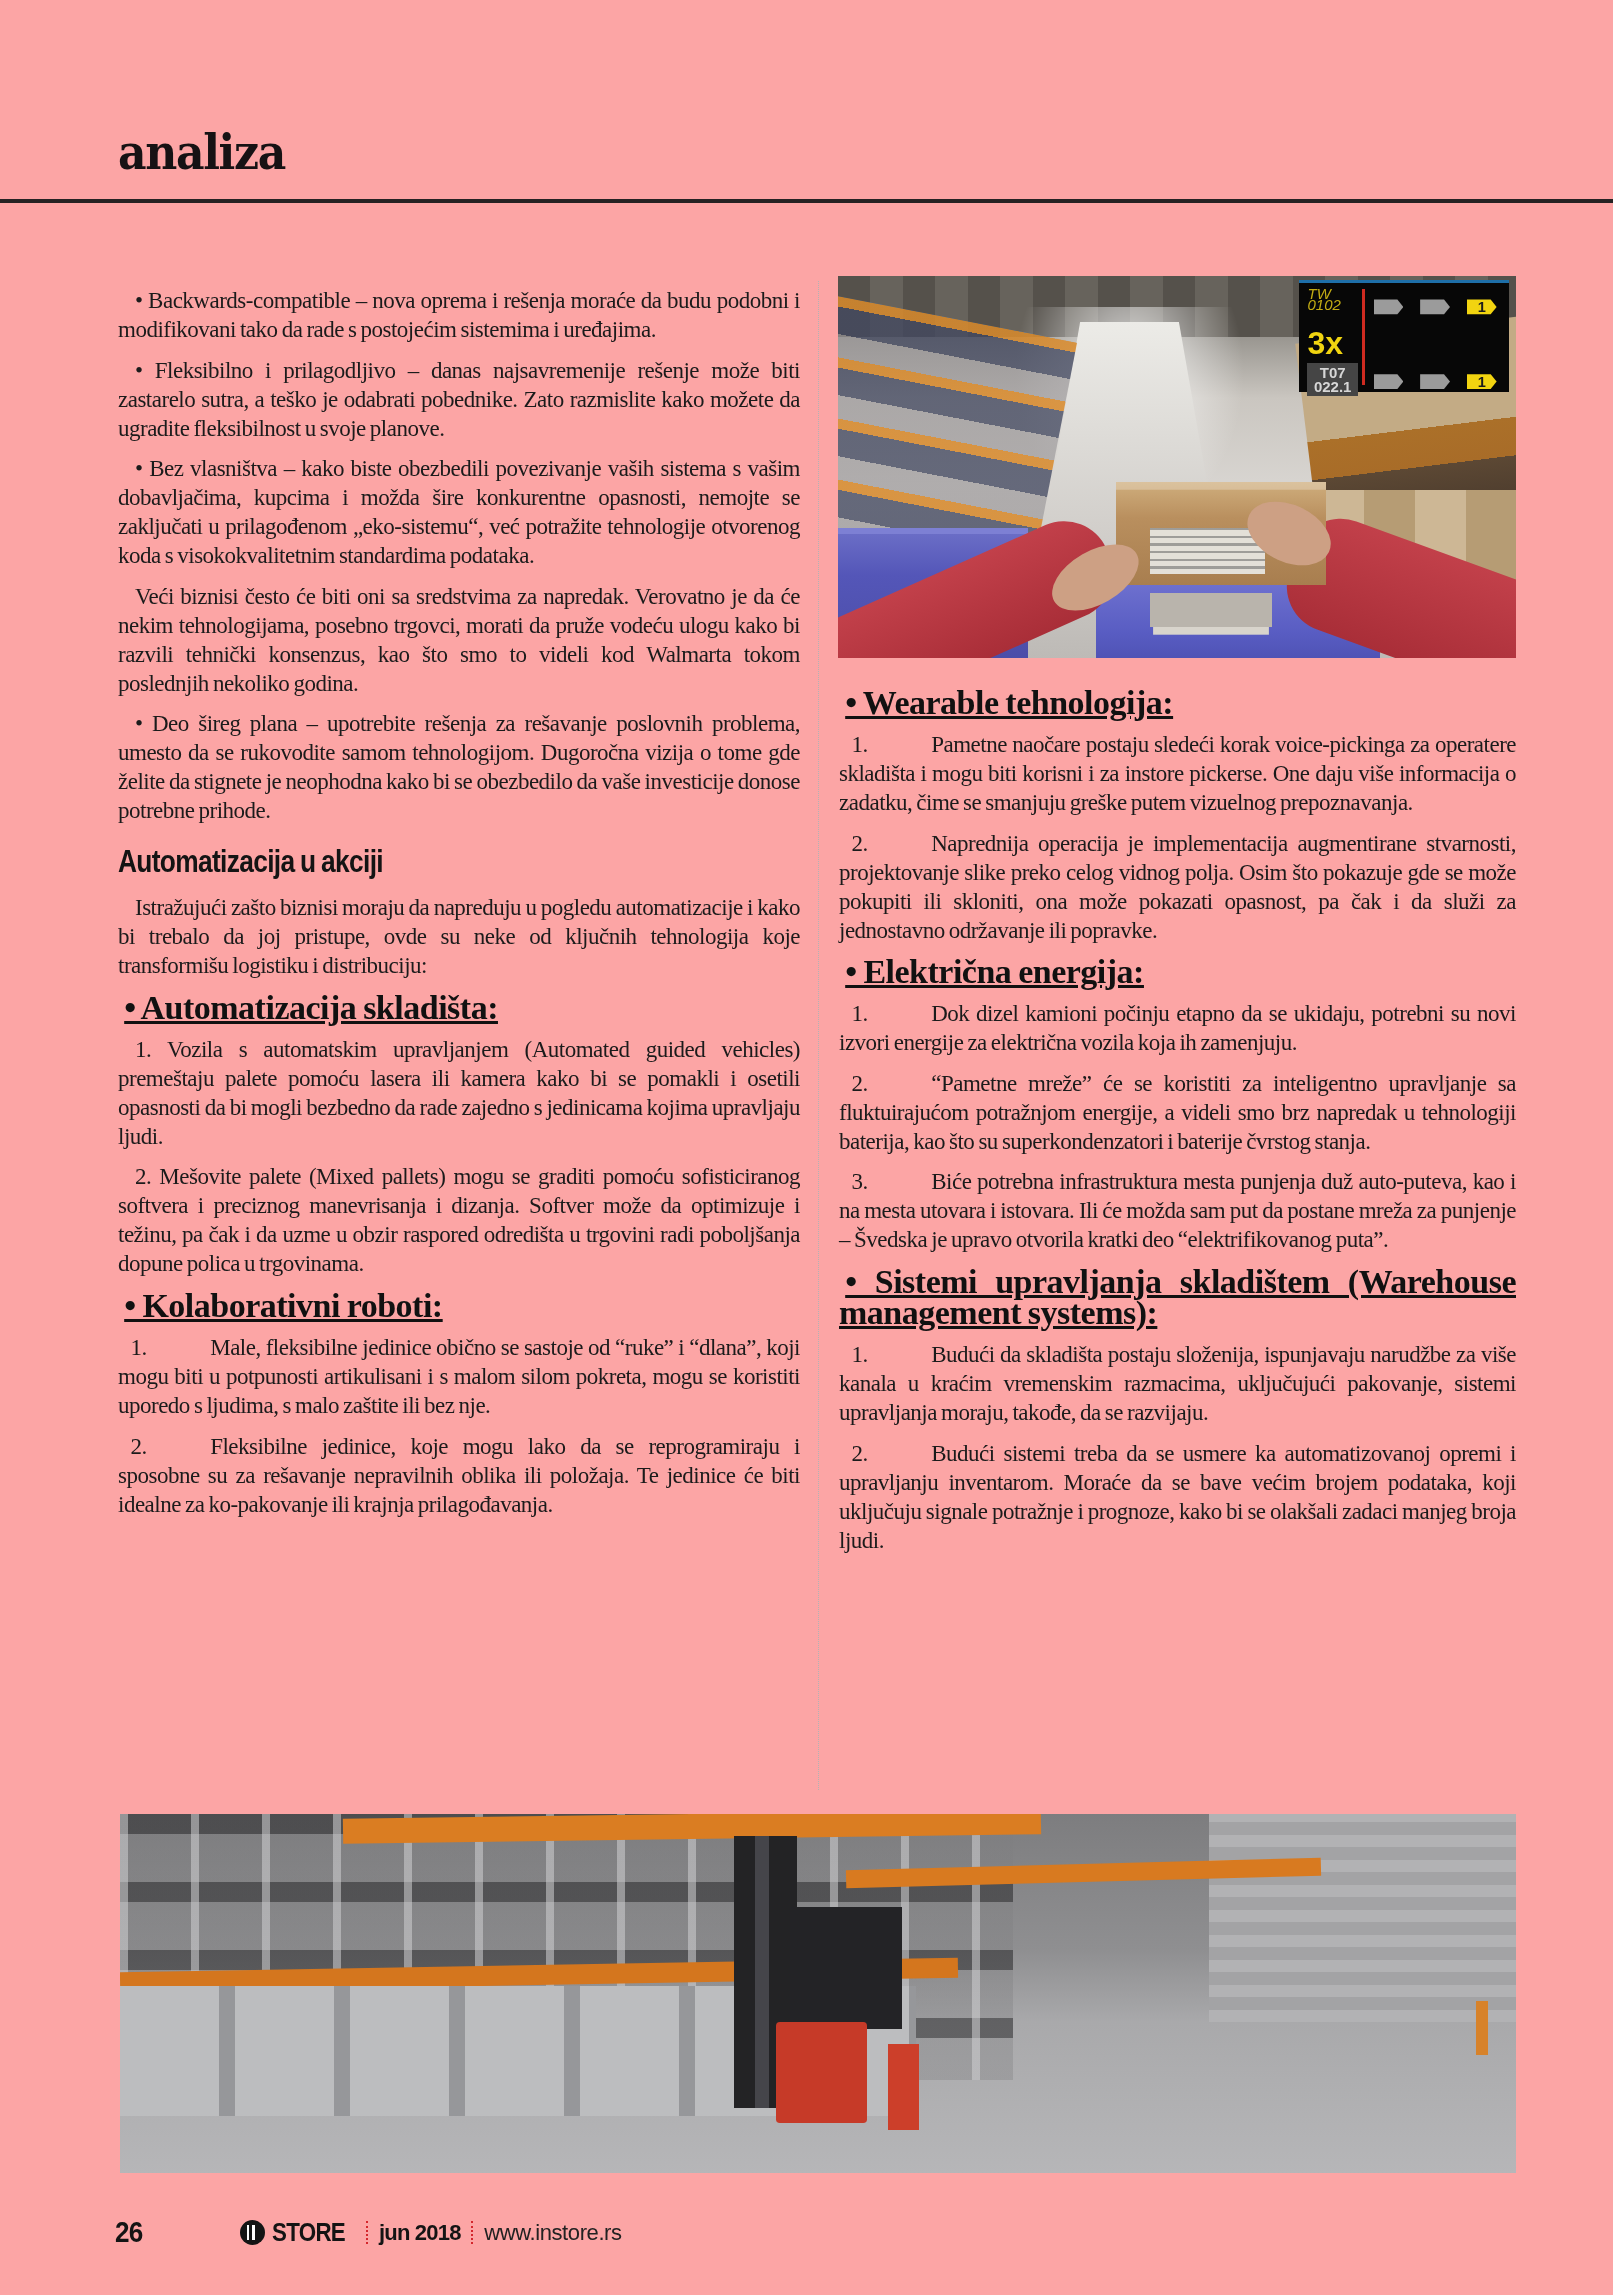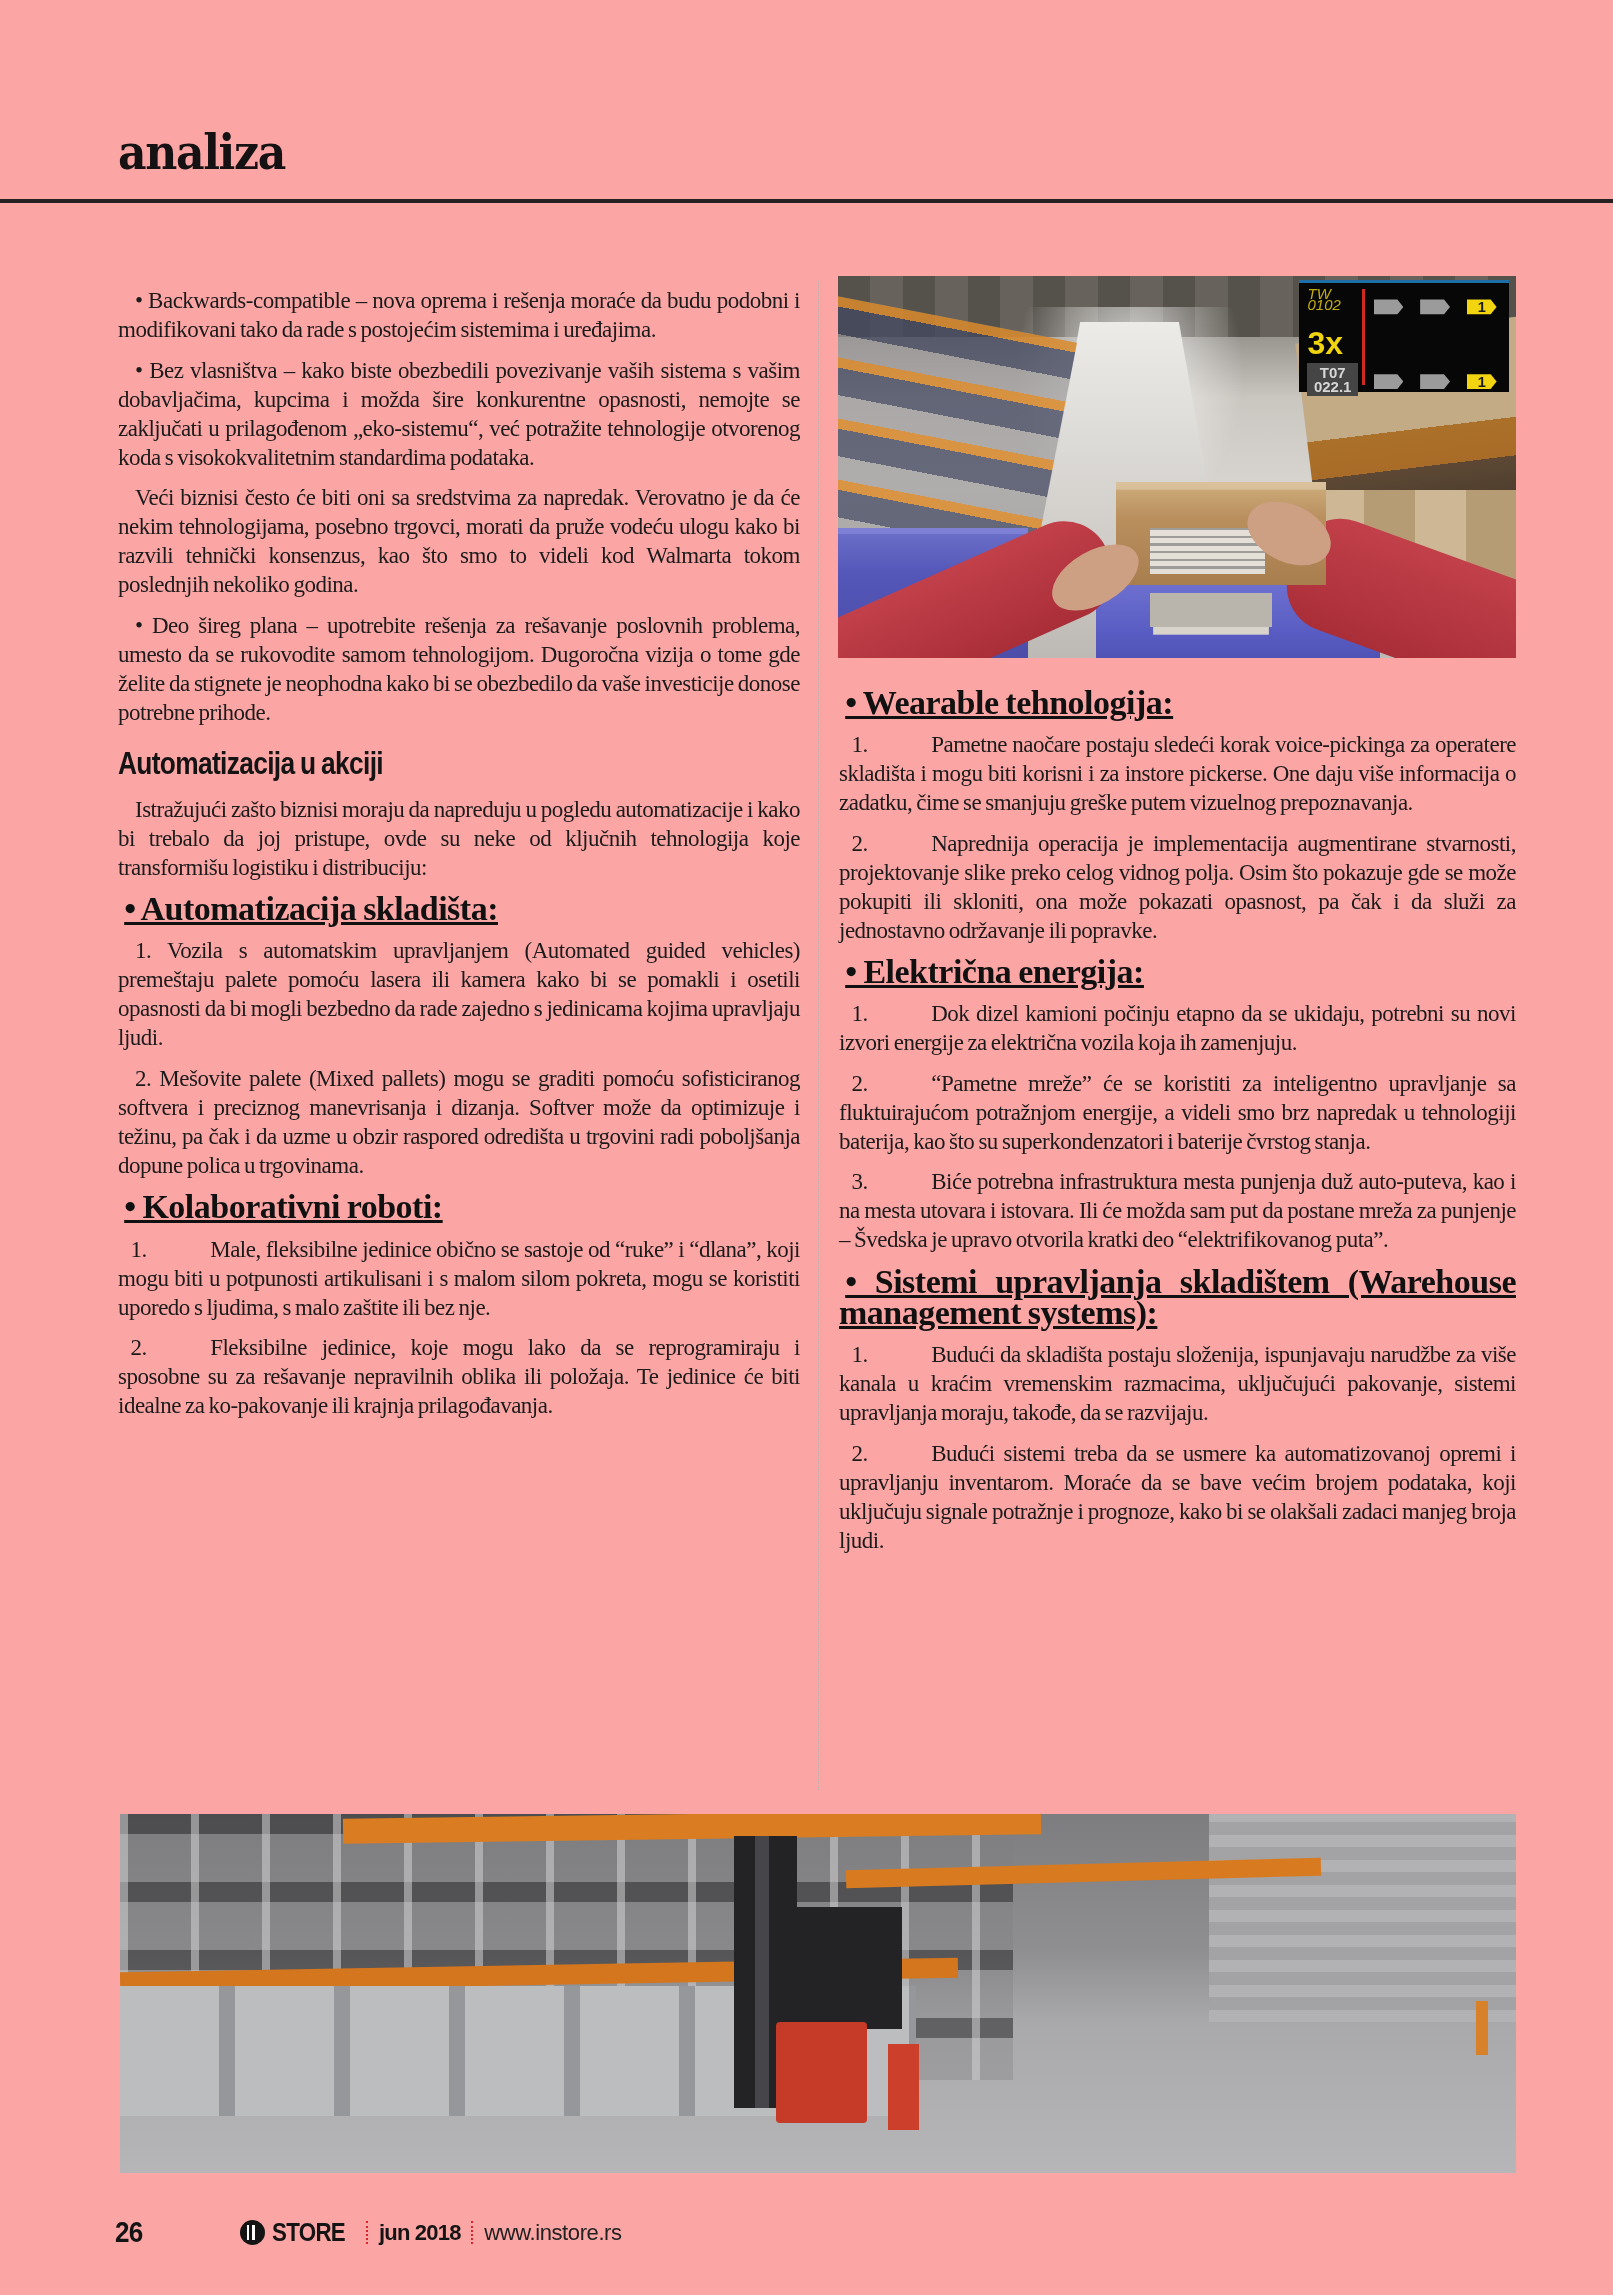--- a/index.html
+++ b/index.html
@@ -134,20 +134,21 @@
 </head>
 <body>
 
 <div id="page">
 
   <div class="kicker">analiza</div>
   <div class="head-rule"></div>
 
   <div id="left-col" class="col">
       <p class="para">• Backwards-compatible – nova oprema i rešenja moraće da budu podobni i modifikovani tako da rade s postojećim sistemima i uređajima.</p>
+      <p class="para">• Fleksibilno i prilagodljivo – danas najsavremenije rešenje može biti zastarelo sutra, a teško je odabrati pobednike. Zato razmislite kako možete da ugradite fleksibilnost u svoje planove.</p>
       <p class="para">• Bez vlasništva – kako biste obezbedili povezivanje vaših sistema s vašim dobavljačima, kupcima i možda šire konkurentne opasnosti, nemojte se zaključati u prilagođenom „eko-sistemu“, već potražite tehnologije otvorenog koda s visokokvalitetnim standardima podataka.</p>
       <p class="para">Veći biznisi često će biti oni sa sredstvima za napredak. Verovatno je da će nekim tehnologijama, posebno trgovci, morati da pruže vodeću ulogu kako bi razvili tehnički konsenzus, kao što smo to videli kod Walmarta tokom poslednjih nekoliko godina.</p>
       <p class="para">• Deo šireg plana – upotrebite rešenja za rešavanje poslovnih problema, umesto da se rukovodite samom tehnologijom. Dugoročna vizija o tome gde želite da stignete je neophodna kako bi se obezbedilo da vaše investicije donose potrebne prihode.</p>
       <h2 class="h-sans">Automatizacija u akciji</h2>
       <p class="para">Istražujući zašto biznisi moraju da napreduju u pogledu automatizacije i kako bi trebalo da joj pristupe, ovde su neke od ključnih tehnologija koje transformišu logistiku i distribuciju:</p>
       <h3 class="h-serif">• Automatizacija skladišta:</h3>
       <p class="para">1. Vozila s automatskim upravljanjem (Automated guided vehicles) premeštaju palete pomoću lasera ili kamera kako bi se pomakli i osetili opasnosti da bi mogli bezbedno da rade zajedno s jedinicama kojima upravljaju ljudi.</p>
       <p class="para">2. Mešovite palete (Mixed pallets) mogu se graditi pomoću sofisticiranog softvera i preciznog manevrisanja i dizanja. Softver može da optimizuje i težinu, pa čak i da uzme u obzir raspored odredišta u trgovini radi poboljšanja dopune polica u trgovinama.</p>
       <h3 class="h-serif">• Kolaborativni roboti:</h3>
       <p class="para num"><span class="nn">1.</span>Male, fleksibilne jedinice obično se sastoje od “ruke” i “dlana”, koji mogu biti u potpunosti artikulisani i s malom silom pokreta, mogu se koristiti uporedo s ljudima, s malo zaštite ili bez nje.</p>

